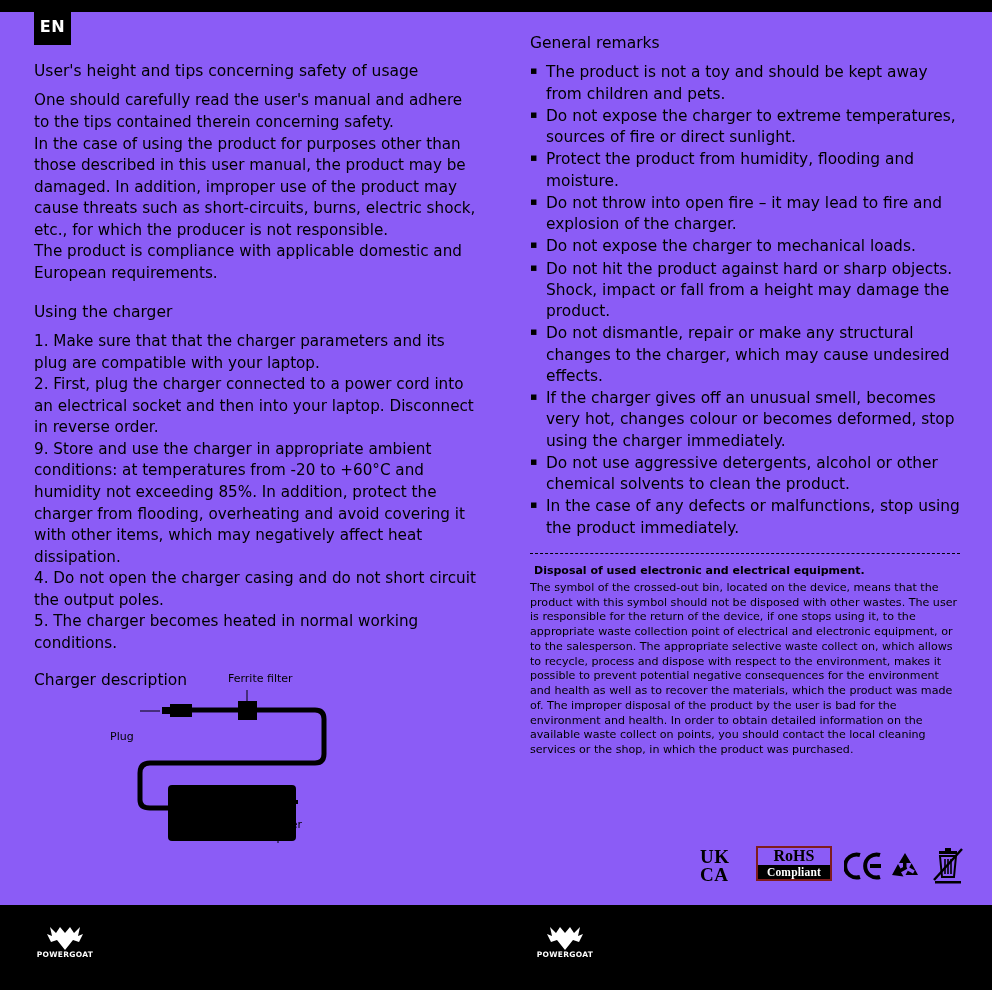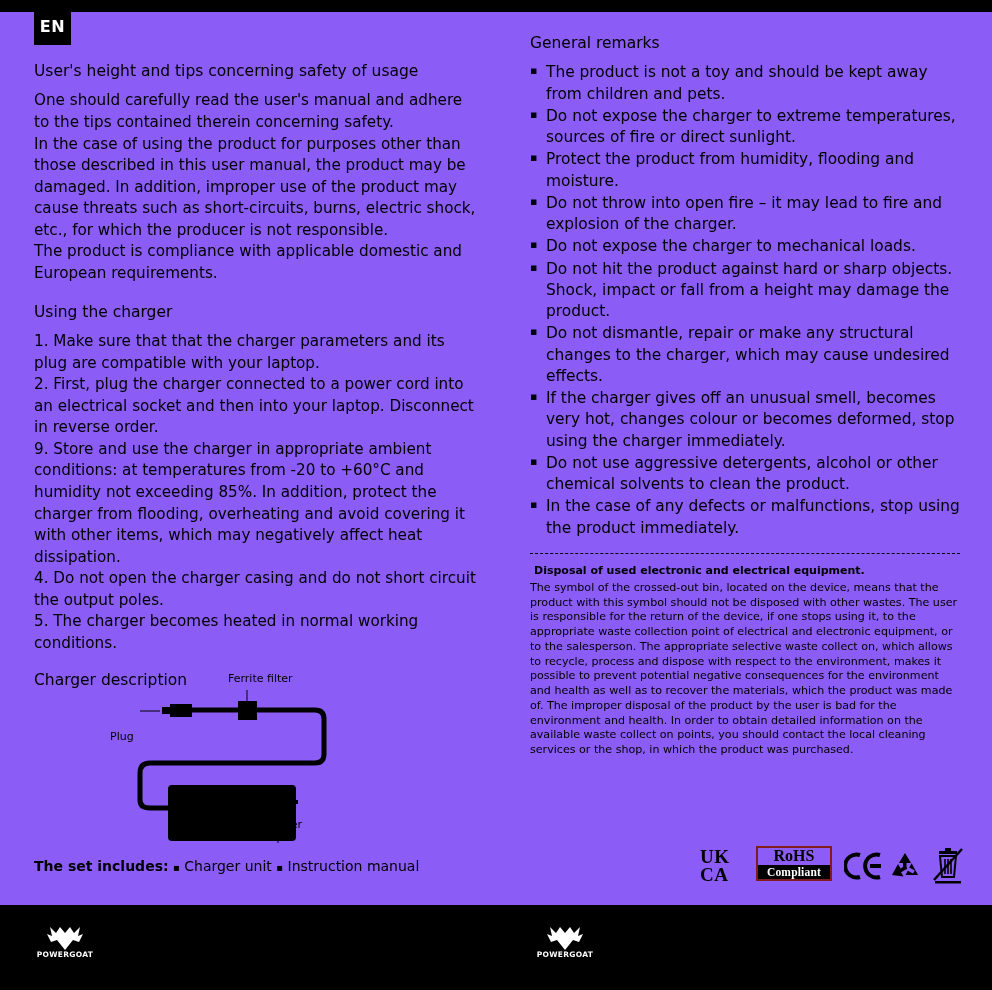--- a/index.html
+++ b/index.html
@@ -251,27 +251,20 @@
 
       <path d="M186 134 L188 134" stroke="#000000" stroke-width="4"></path>
 
       <path d="M168 173 L168 182" stroke="#000000" stroke-width="1" fill="none"></path>
     </svg>
     <span class="lbl" style="left:118px; top:4px;">Ferrite filter</span>
     <span class="lbl" style="left:0px; top:34px;margin-top:28px;">Plug</span>
     <span class="lbl" style="left:148px; top:150px;">Charger</span>
   </div>
 
-  <div class="set-includes">
-    <span class="b">The set includes:</span>
-    <span class="sq">▪</span>
-    <span>Charger unit</span>
-    <span class="sq">▪</span>
-    <span>Instruction manual</span>
-  </div>
 
   <div class="col-right">
     <h2 class="sec">General remarks</h2>
 
     <ul class="bullets">
       <li>The product is not a toy and should be kept away from children and pets.</li>
       <li>Do not expose the charger to extreme temperatures, sources of fire or direct sunlight.</li>
       <li>Protect the product from humidity, flooding and moisture.</li>
       <li>Do not throw into open fire – it may lead to fire and explosion of the charger.</li>
       <li>Do not expose the charger to mechanical loads.</li>

